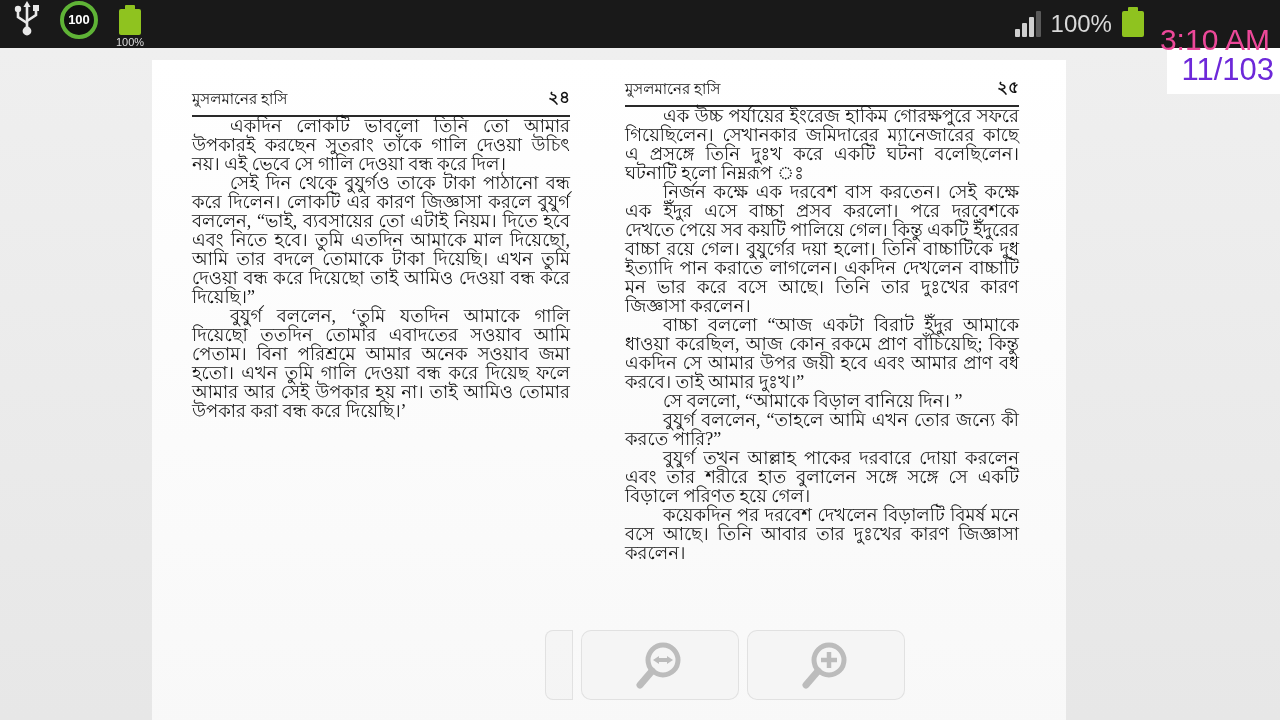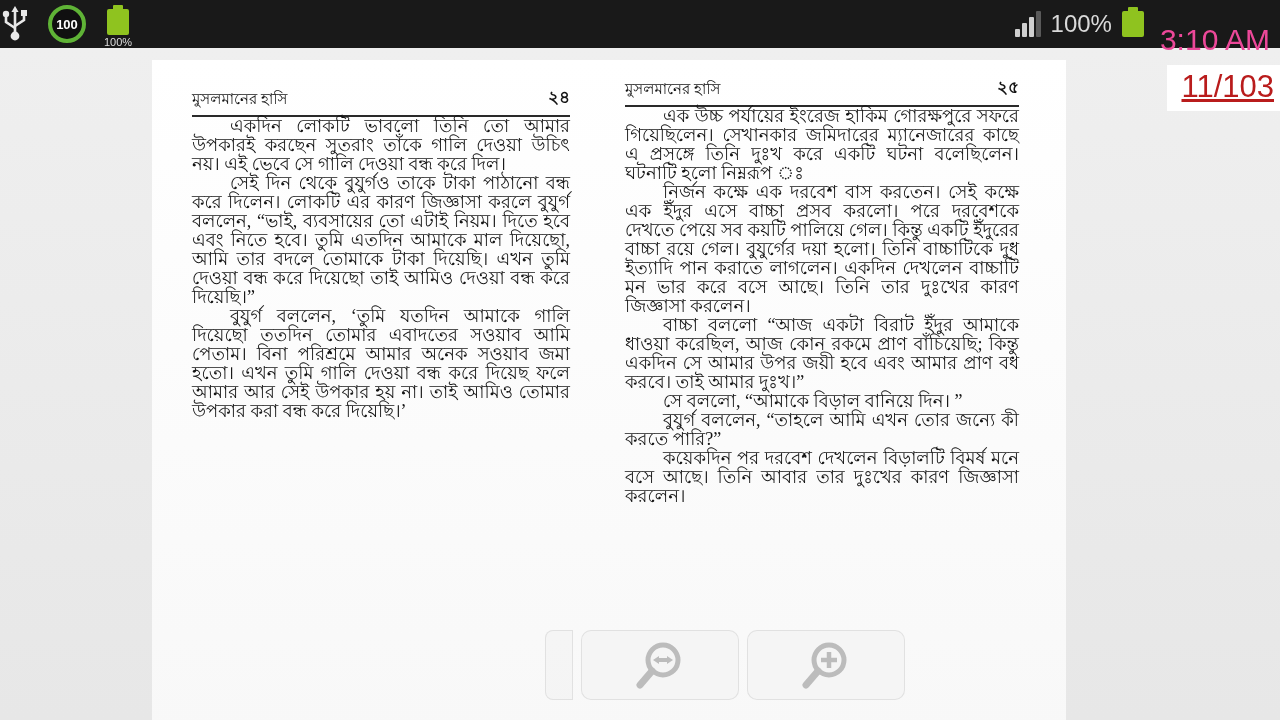--- a/index.html
+++ b/index.html
@@ -7,21 +7,21 @@
   body { font-family:"Liberation Serif", serif; background:#ececec; position:relative; }
 
   
   .statusbar {
     position:absolute; top:0; left:0; width:1280px; height:48px;
     background:#191919; color:#e5e5e5;
     display:flex; align-items:center; justify-content:space-between;
     font-family:"Liberation Sans", sans-serif;
     z-index:30;
   }
-  .sb-left { display:flex; align-items:center; gap:18px; }
+  .sb-left { display:flex; gap:18px; padding-left:12px; }
   .sb-right { display:flex; align-items:center; gap:10px; padding-right:10px; }
   .usb-icon { width:30px; height:36px; }
   .batt-circle {
     width:38px; height:38px; border-radius:50%;
     border:4px solid #5fb336; background:#101010;
     display:flex; align-items:center; justify-content:center;
     color:#fff; font-size:13px; font-weight:bold;
   }
   .batt-vert-wrap { display:flex; flex-direction:column; align-items:center; margin-top:4px; }
   .batt-vert {
@@ -59,23 +59,23 @@
   .ph-num { font-size:17px; font-weight:bold; }
 
   .story-title { text-align:center; font-size:28px; font-weight:bold; margin:18px 0 12px 0; }
 
   .para { font-size:18px; line-height:19px; text-align:justify; text-indent:38px; }
   .page.right .para:first-of-type { margin-top:0; }
   .page.right .page-inner { top:14px; }
 
   
   .page-indicator {
-    position:absolute; top:17px; right:0px; background:#ffffff;
+    position:absolute; top:0px; right:0px; background:#ffffff;
     padding:4px 6px 6px 14px; font-family:"Liberation Sans", sans-serif;
-    font-size:31px; color:#b91c1c; z-index:20;text-decoration:underline;
+    font-size:31px; color:#6d28d9; z-index:20;
   }
 
   
   .zoomctl { position:absolute; top:582px; left:545px; display:flex; gap:8px; z-index:10; }
   .zoom-sliver {
     width:28px; height:70px; background:rgba(242,242,242,0.6);
     border:1px solid rgba(205,205,205,0.5); border-radius:8px 0 0 8px;
   }
   .zoom-btn {
     width:158px; height:70px; background:rgba(242,242,242,0.55);
@@ -146,20 +146,21 @@
       <div class="page-inner">
         <div class="page-header">
           <span class="ph-title">মুসলমানের হাসি</span>
           <span class="ph-num">২৫</span>
         </div>
         <div class="para">এক উচ্চ পর্যায়ের ইংরেজ হাকিম গোরক্ষপুরে সফরে গিয়েছিলেন। সেখানকার জমিদারের ম্যানেজারের কাছে এ প্রসঙ্গে তিনি দুঃখ করে একটি ঘটনা বলেছিলেন। ঘটনাটি হলো নিম্নরূপ ঃ</div>
         <div class="para">নির্জন কক্ষে এক দরবেশ বাস করতেন। সেই কক্ষে এক ইঁদুর এসে বাচ্চা প্রসব করলো। পরে দরবেশকে দেখতে পেয়ে সব কয়টি পালিয়ে গেল। কিন্তু একটি ইঁদুরের বাচ্চা রয়ে গেল। বুযুর্গের দয়া হলো। তিনি বাচ্চাটিকে দুধ ইত্যাদি পান করাতে লাগলেন। একদিন দেখলেন বাচ্চাটি মন ভার করে বসে আছে। তিনি তার দুঃখের কারণ জিজ্ঞাসা করলেন।</div>
         <div class="para">বাচ্চা বললো “আজ একটা বিরাট ইঁদুর আমাকে ধাওয়া করেছিল, আজ কোন রকমে প্রাণ বাঁচিয়েছি; কিন্তু একদিন সে আমার উপর জয়ী হবে এবং আমার প্রাণ বধ করবে। তাই আমার দুঃখ।”</div>
         <div class="para">সে বললো, “আমাকে বিড়াল বানিয়ে দিন। ”</div>
         <div class="para">বুযুর্গ বললেন, “তাহলে আমি এখন তোর জন্যে কী করতে পারি?”</div>
+        <div class="para">বুযুর্গ তখন আল্লাহ পাকের দরবারে দোয়া করলেন এবং তার শরীরে হাত বুলালেন সঙ্গে সঙ্গে সে একটি বিড়ালে পরিণত হয়ে গেল।</div>
         <div class="para">কয়েকদিন পর দরবেশ দেখলেন বিড়ালটি বিমর্ষ মনে বসে আছে। তিনি আবার তার দুঃখের কারণ জিজ্ঞাসা করলেন।</div>
 
       </div>
     </div>
   </div>
 
   <div class="zoomctl">
     <div class="zoom-sliver"></div>
     <div class="zoom-btn">
       <svg width="54" height="54" viewBox="0 0 54 54">

